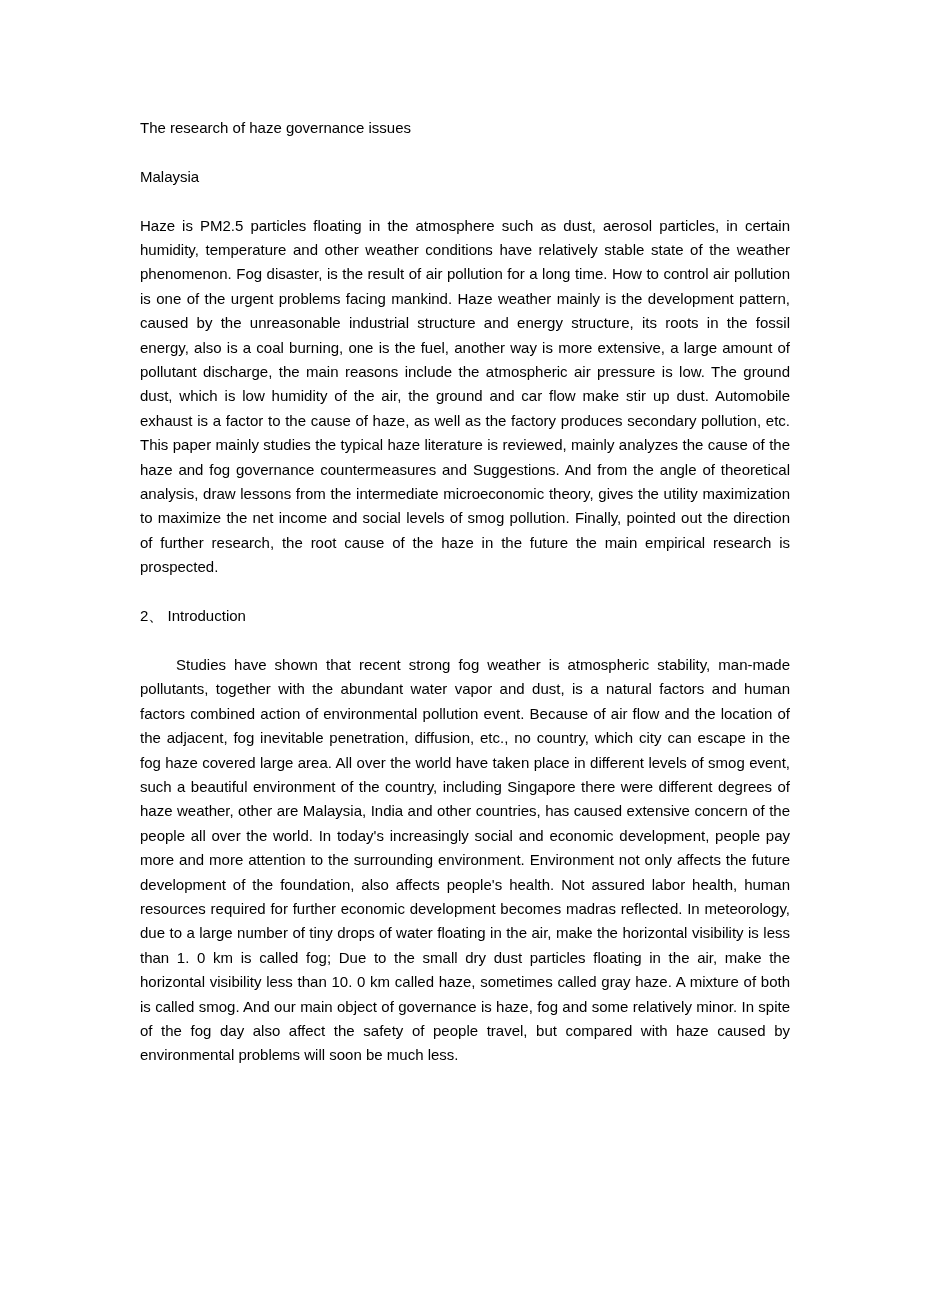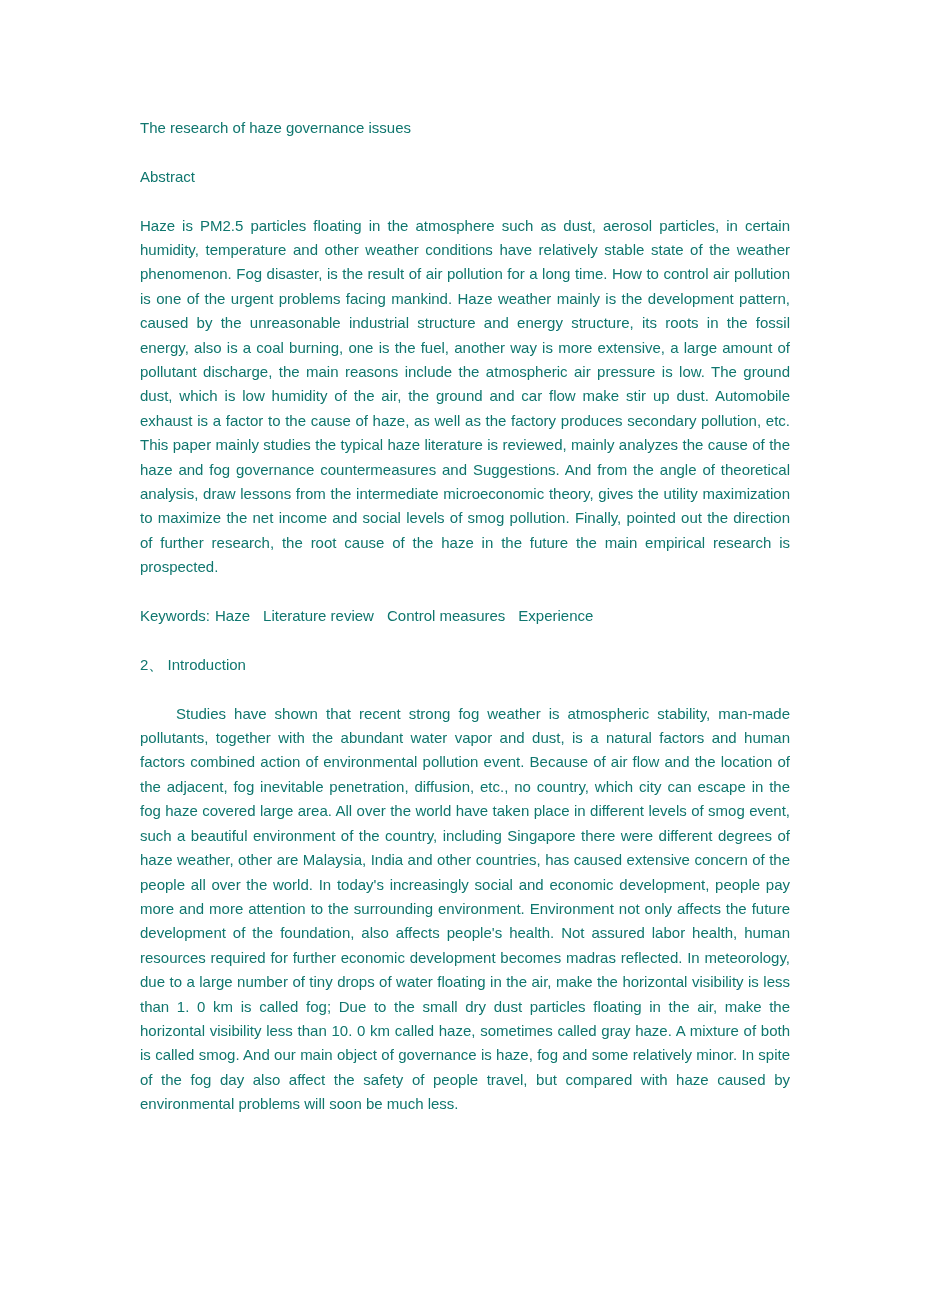--- a/index.html
+++ b/index.html
@@ -5,21 +5,21 @@
   html, body {
     margin: 0;
     padding: 0;
     background: #ffffff;
   }
   .page {
     position: relative;
     width: 926px;
     height: 1309px;
     background: #ffffff;
-    color: #0f766e;
+    color: #000000;
     font-family: "Liberation Sans", "DejaVu Sans", sans-serif;
     font-size: 15px;
     line-height: 24.4px;
     overflow: hidden;
   }
   .content {
     position: absolute;
     left: 140px;
     top: 116px;
     width: 650px;
@@ -49,27 +49,24 @@
 </style>
 </head>
 <body>
 
 <div class="page">
   <div class="content">
 
     <div class="title">The research of haze governance issues</div>
 
 
-    <div class="gap">Abstract</div>
+    <div class="gap">Malaysia</div>
 
     <div class="gap para">Haze is PM2.5 particles floating in the atmosphere such as dust, aerosol particles, in certain humidity, temperature and other weather conditions have relatively stable state of the weather phenomenon. Fog disaster, is the result of air pollution for a long time. How to control air pollution is one of the urgent problems facing mankind. Haze weather mainly is the development pattern, caused by the unreasonable industrial structure and energy structure, its roots in the fossil energy, also is a coal burning, one is the fuel, another way is more extensive, a large amount of pollutant discharge, the main reasons include the atmospheric air pressure is low. The ground dust, which is low humidity of the air, the ground and car flow make stir up dust. Automobile exhaust is a factor to the cause of haze, as well as the factory produces secondary pollution, etc. This paper mainly studies the typical haze literature is reviewed, mainly analyzes the cause of the haze and fog governance countermeasures and Suggestions. And from the angle of theoretical analysis, draw lessons from the intermediate microeconomic theory, gives the utility maximization to maximize the net income and social levels of smog pollution. Finally, pointed out the direction of further research, the root cause of the haze in the future the main empirical research is prospected.</div>
 
-    <div class="gap keywords">
-      <span>Keywords:</span><span class="term term-first">Haze</span><span class="term">Literature review</span><span class="term">Control measures</span><span class="term">Experience</span>
-    </div>
 
     <div class="gap">2、 Introduction</div>
 
     <div class="gap para indent">Studies have shown that recent strong fog weather is atmospheric stability, man-made pollutants, together with the abundant water vapor and dust, is a natural factors and human factors combined action of environmental pollution event. Because of air flow and the location of the adjacent, fog inevitable penetration, diffusion, etc., no country, which city can escape in the fog haze covered large area. All over the world have taken place in different levels of smog event, such a beautiful environment of the country, including Singapore there were different degrees of haze weather, other are Malaysia, India and other countries, has caused extensive concern of the people all over the world. In today's increasingly social and economic development, people pay more and more attention to the surrounding environment. Environment not only affects the future development of the foundation, also affects people's health. Not assured labor health, human resources required for further economic development becomes madras reflected. In meteorology, due to a large number of tiny drops of water floating in the air, make the horizontal visibility is less than 1. 0 km is called fog; Due to the small dry dust particles floating in the air, make the horizontal visibility less than 10. 0 km called haze, sometimes called gray haze. A mixture of both is called smog. And our main object of governance is haze, fog and some relatively minor. In spite of the fog day also affect the safety of people travel, but compared with haze caused by environmental problems will soon be much less.</div>
 
 
   </div>
 </div>
 
 </body></html>

